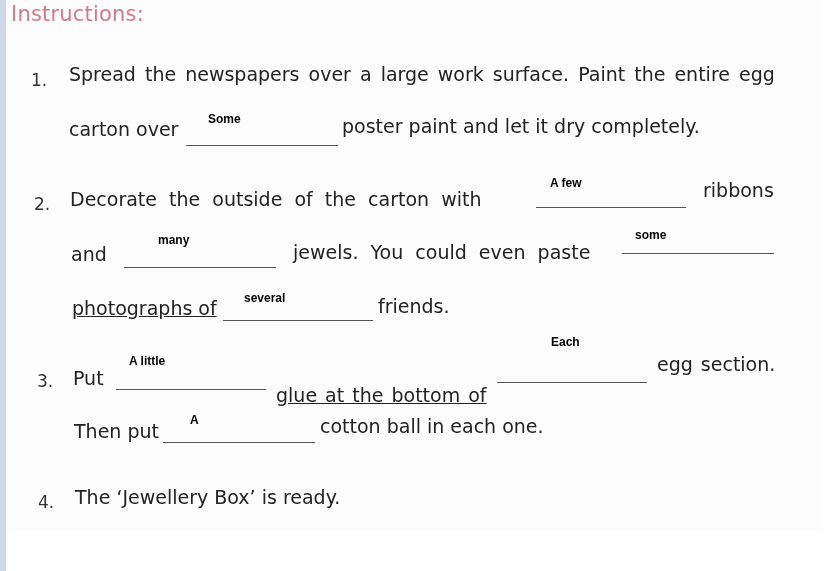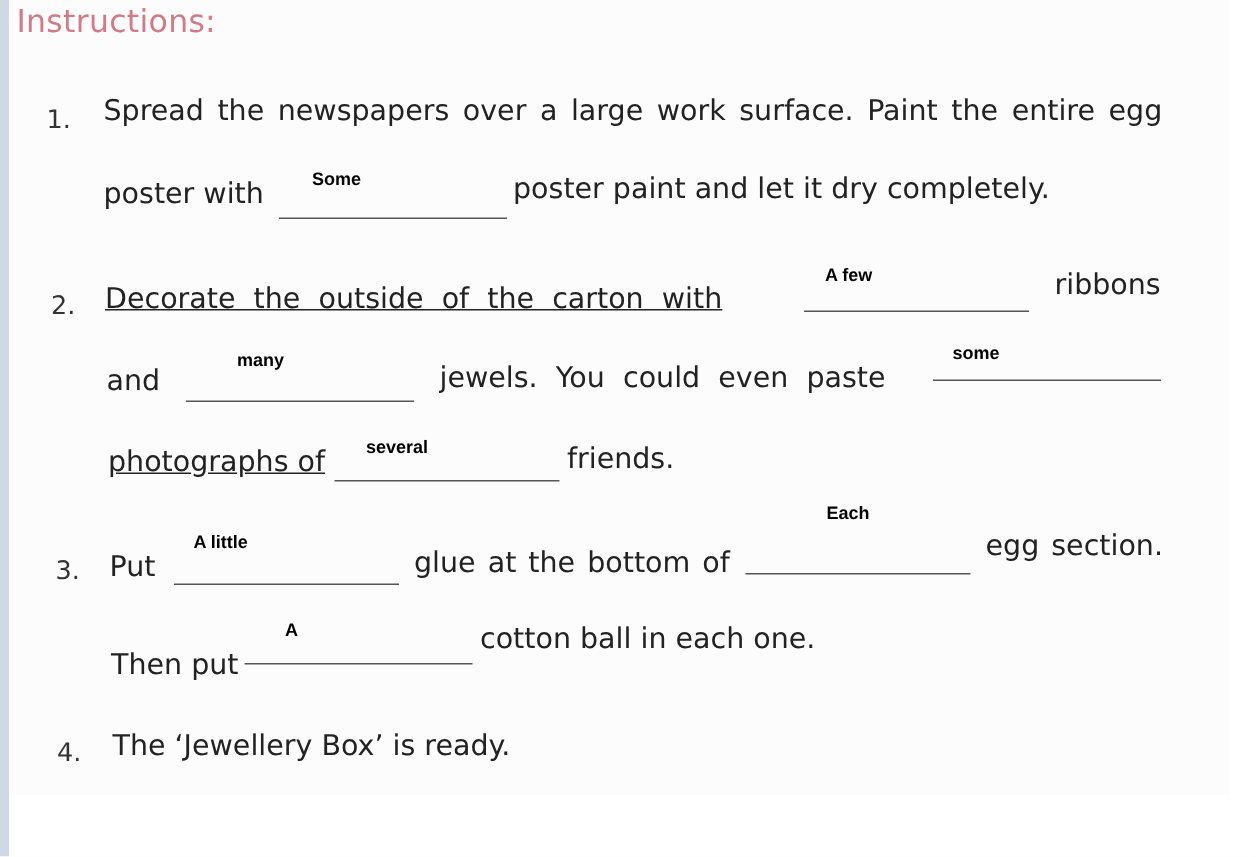--- a/index.html
+++ b/index.html
@@ -40,51 +40,51 @@
 </head>
 <body>
 
 <div class="page"></div>
 <div class="left-strip"></div>
 
 <div class="title">Instructions:</div>
 
 <div class="t num" style="left:31px; top:70px;">1.</div>
 <div class="t" style="left:69px; top:63px; word-spacing:3px;">Spread the newspapers over a large work surface. Paint the entire egg</div>
-<div class="t" style="left:69px; top:118px;">poster with</div>
+<div class="t" style="left:69px; top:118px;">carton over</div>
 <div class="blank" style="left:186px; top:145px; width:152px;"></div>
 <div class="ans" style="left:208px; top:112px;">Some</div>
 <div class="t" style="left:342px; top:115px;">poster paint and let it dry completely.</div>
 
 <div class="t num" style="left:34px; top:194px;">2.</div>
-<div class="t" style="left:70px; top:188px; white-space:pre;text-decoration:underline;">Decorate  the  outside  of  the  carton  with</div>
+<div class="t" style="left:70px; top:188px; white-space:pre;">Decorate  the  outside  of  the  carton  with</div>
 <div class="blank" style="left:536px; top:207px; width:150px;"></div>
 <div class="ans" style="left:550px; top:176px;">A few</div>
 <div class="t" style="left:703px; top:179px;">ribbons</div>
 
 <div class="t" style="left:71px; top:243px;">and</div>
 <div class="blank" style="left:124px; top:267px; width:152px;"></div>
 <div class="ans" style="left:158px; top:233px;text-align:center;">many</div>
 <div class="t" style="left:293px; top:241px; white-space:pre;">jewels.  You  could  even  paste</div>
 <div class="blank" style="left:622px; top:253px; width:152px;"></div>
 <div class="ans" style="left:635px; top:228px;">some</div>
 
 <div class="t" style="left:72px; top:297px;text-decoration:underline;">photographs of</div>
 <div class="blank" style="left:223px; top:320px; width:150px;"></div>
 <div class="ans" style="left:244px; top:291px;text-align:right;">several</div>
 <div class="t" style="left:378px; top:295px;">friends.</div>
 
 <div class="t num" style="left:37px; top:371px;">3.</div>
 <div class="t" style="left:73px; top:367px;">Put</div>
 <div class="blank" style="left:116px; top:389px; width:150px;"></div>
 <div class="ans" style="left:129px; top:354px;">A little</div>
-<div class="t" style="left:276px; top:364px; word-spacing:2px;">glue at the bottom of</div>
+<div class="t" style="left:276px; top:384px; word-spacing:2px;text-decoration:underline;">glue at the bottom of</div>
 <div class="blank" style="left:497px; top:382px; width:150px;"></div>
 <div class="ans" style="left:551px; top:335px;">Each</div>
 <div class="t" style="left:657px; top:353px; word-spacing:2px;text-align:right;">egg section.</div>
 
-<div class="t" style="left:74px; top:432px;text-align:center;">Then put</div>
+<div class="t" style="left:74px; top:420px;text-align:center;">Then put</div>
 <div class="blank" style="left:163px; top:442px; width:152px;"></div>
 <div class="ans" style="left:190px; top:413px;">A</div>
 <div class="t" style="left:320px; top:415px;">cotton ball in each one.</div>
 
 <div class="t num" style="left:38px; top:492px;">4.</div>
 <div class="t" style="left:75px; top:486px;">The ‘Jewellery Box’ is ready.</div>
 
 </body></html>

